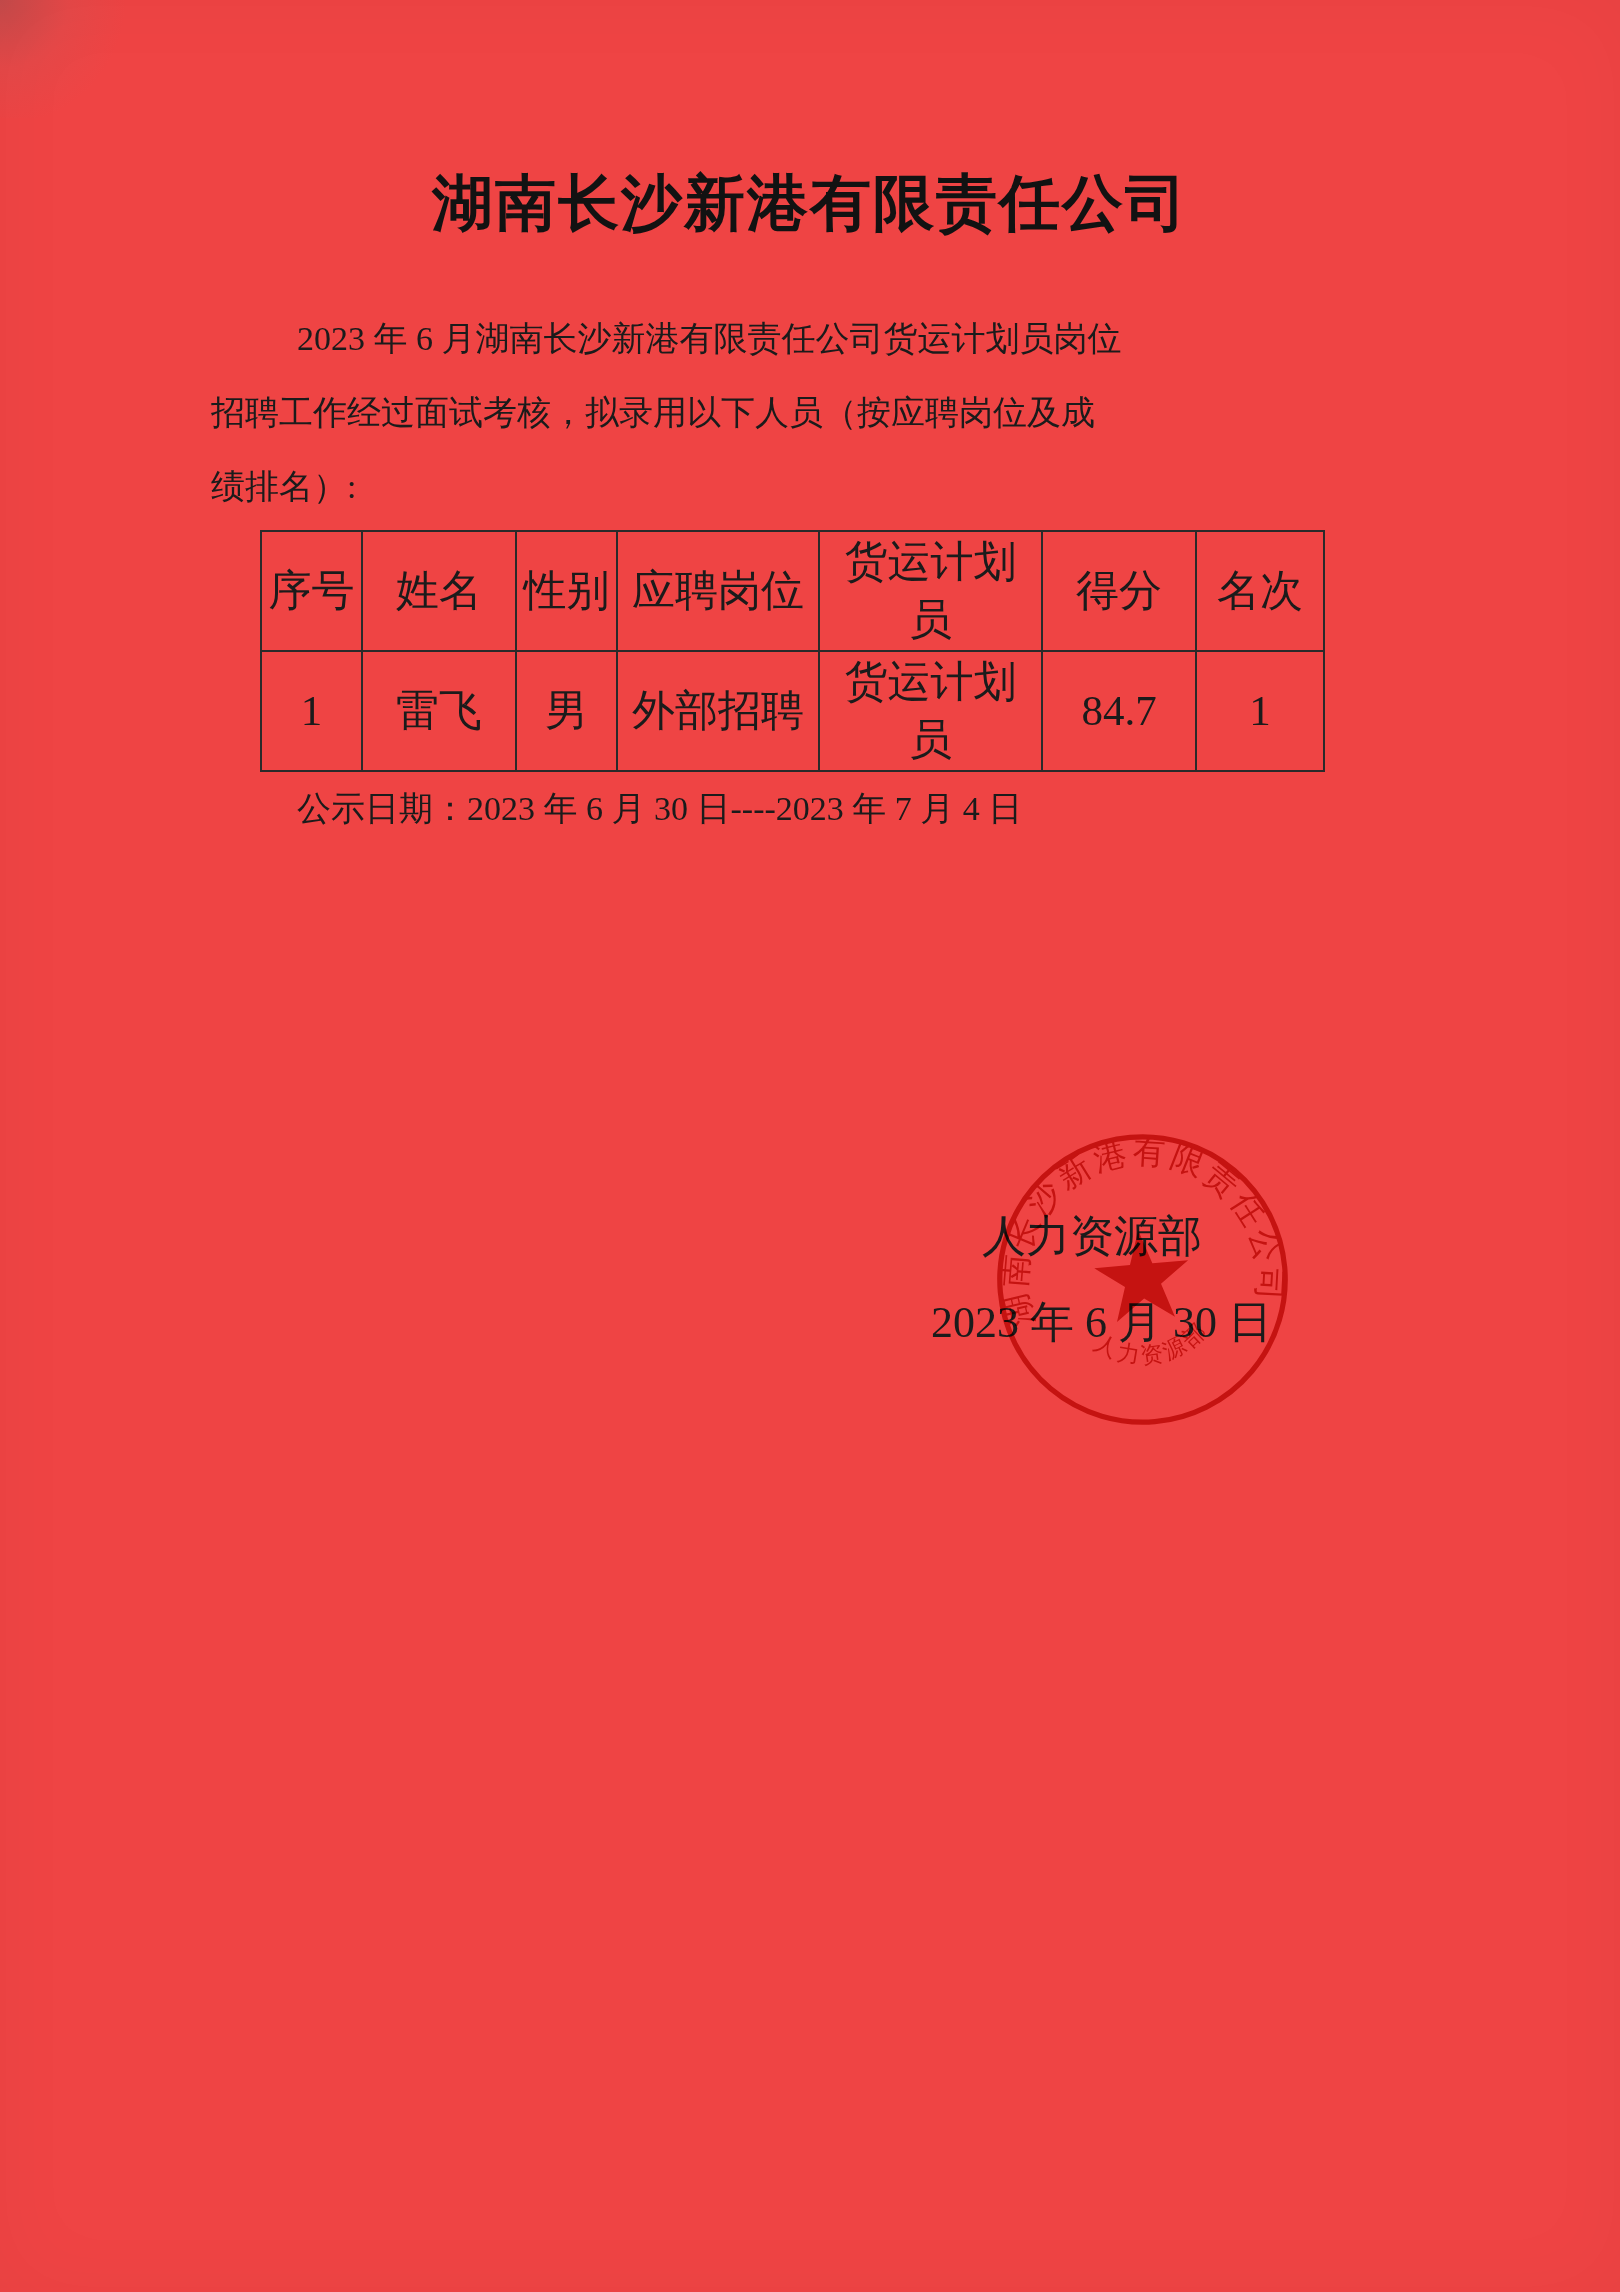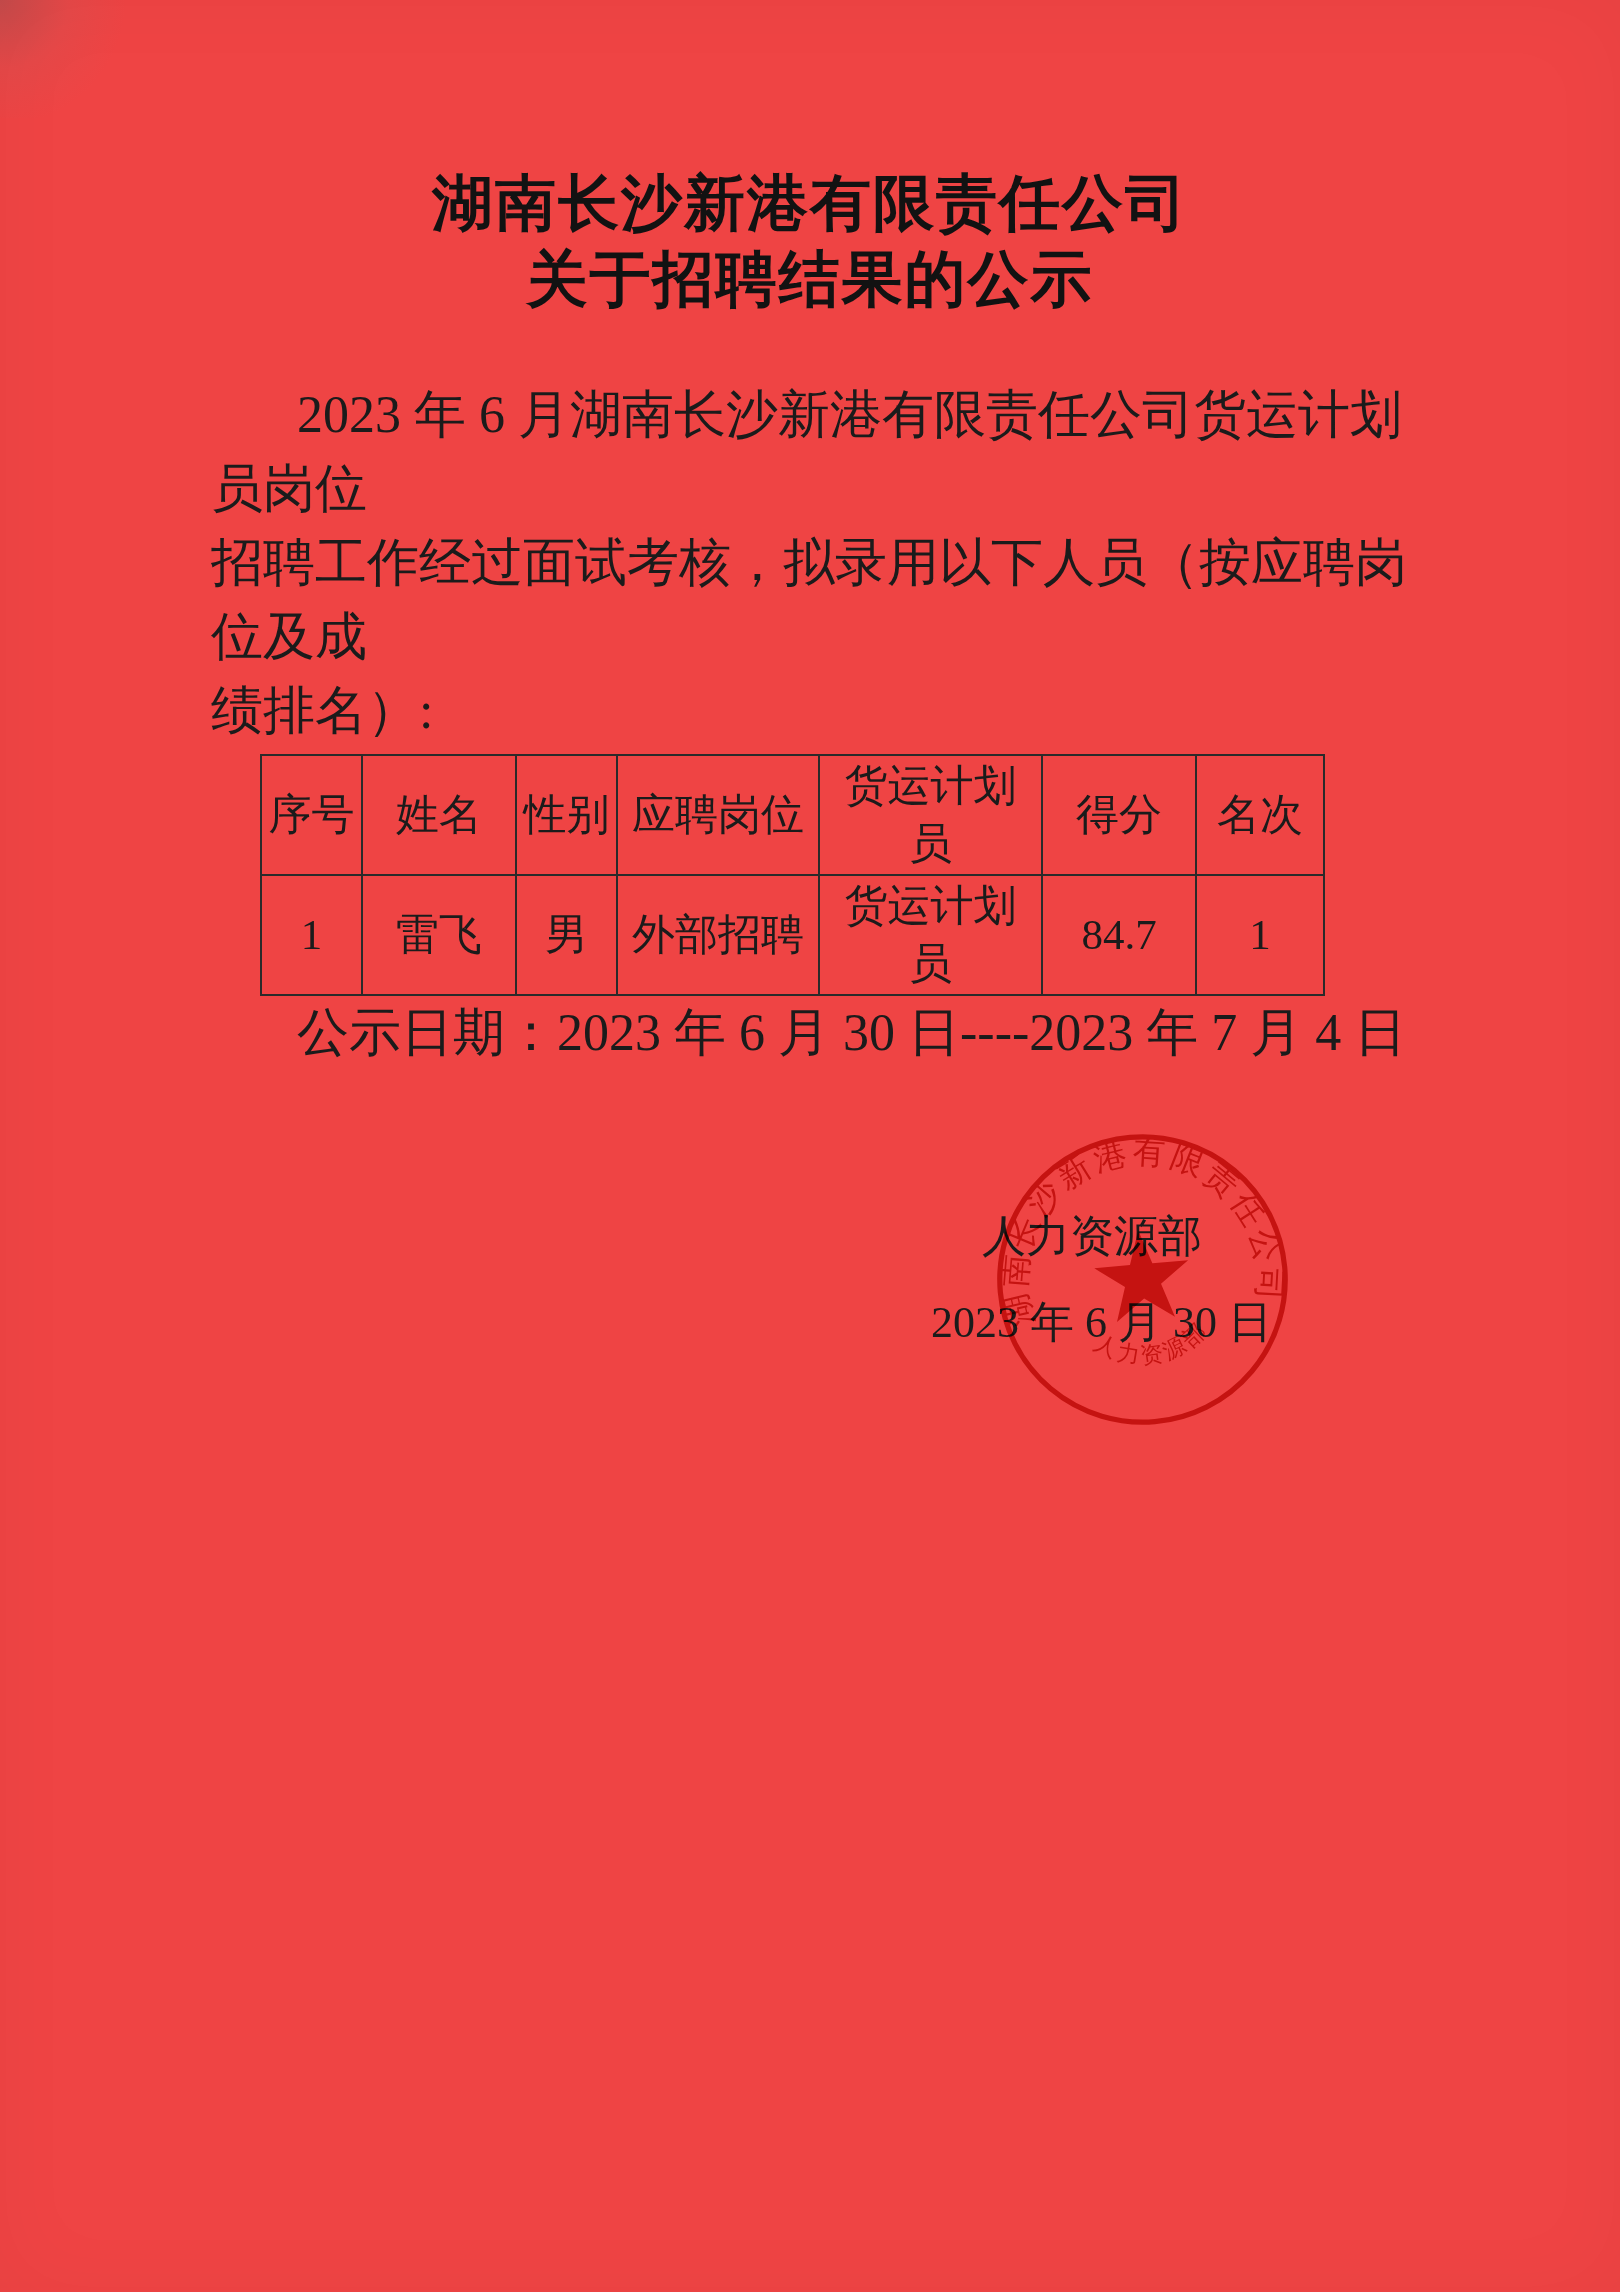--- a/index.html
+++ b/index.html
@@ -27,21 +27,21 @@
     font-family: "Liberation Sans", "DejaVu Sans", sans-serif;
     font-weight: 700;
     font-size: 61px;
     line-height: 76px;
     color: #121212;
     letter-spacing: 2px;
   }
   .content { margin: 0 211px; }
   .body-par {
     margin: 0;
-    font-size: 52px;
+    font-size: 34px;
     line-height: 74px;
     white-space: pre-line;
     text-indent: 86px;
     color: #1b1b1b;
   }
   #par-intro { margin-top: 61px; }
   #par-result { margin-top: 23.5px; }
   .result-table {
     border-collapse: collapse;
     table-layout: fixed;
@@ -81,21 +81,20 @@
   }
 </style>
 </head>
 <body>
 
 <div class="page">
   <div class="corner-shade"></div>
 
   <h1 class="doc-title">
     <div>湖南长沙新港有限责任公司</div>
-    <div>关于招聘结果的公示</div>
   </h1>
 
   <div class="content">
     <p class="body-par" id="par-intro">2023 年 6 月湖南长沙新港有限责任公司货运计划员岗位
 招聘工作经过面试考核，拟录用以下人员（按应聘岗位及成
 绩排名）:</p>
 
     <table class="result-table">
       <colgroup>
         <col style="width:101px">

